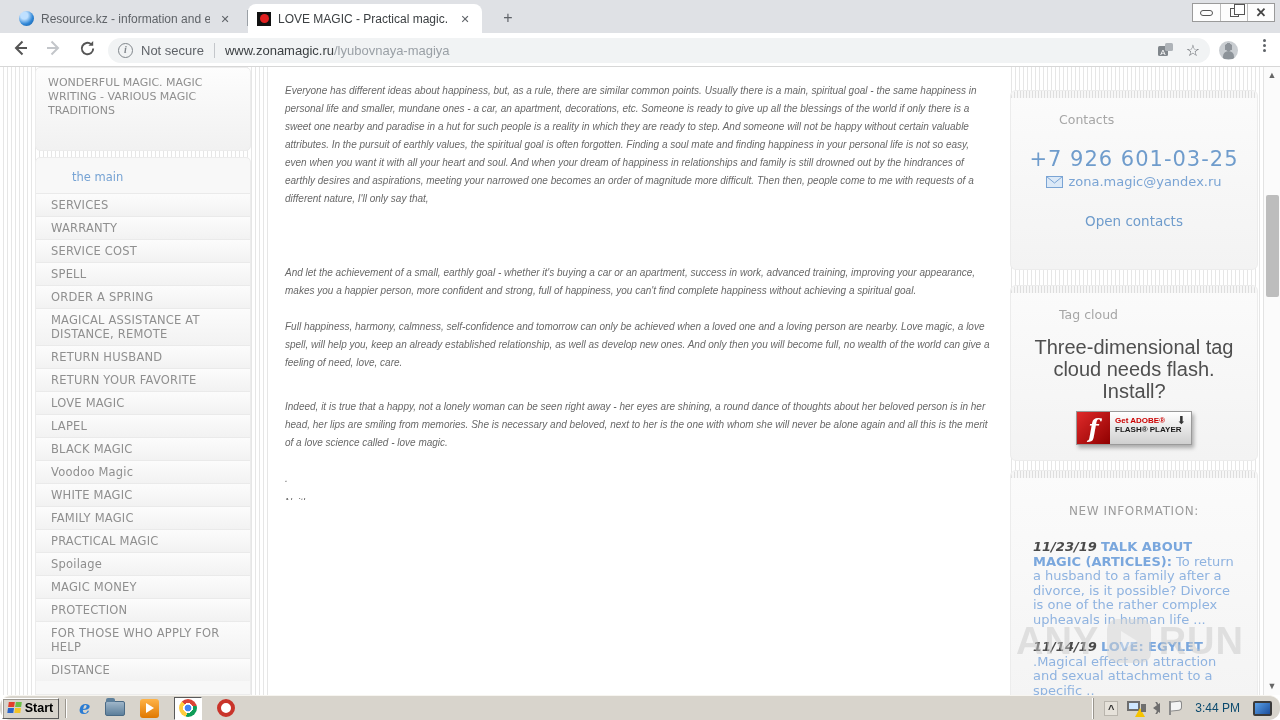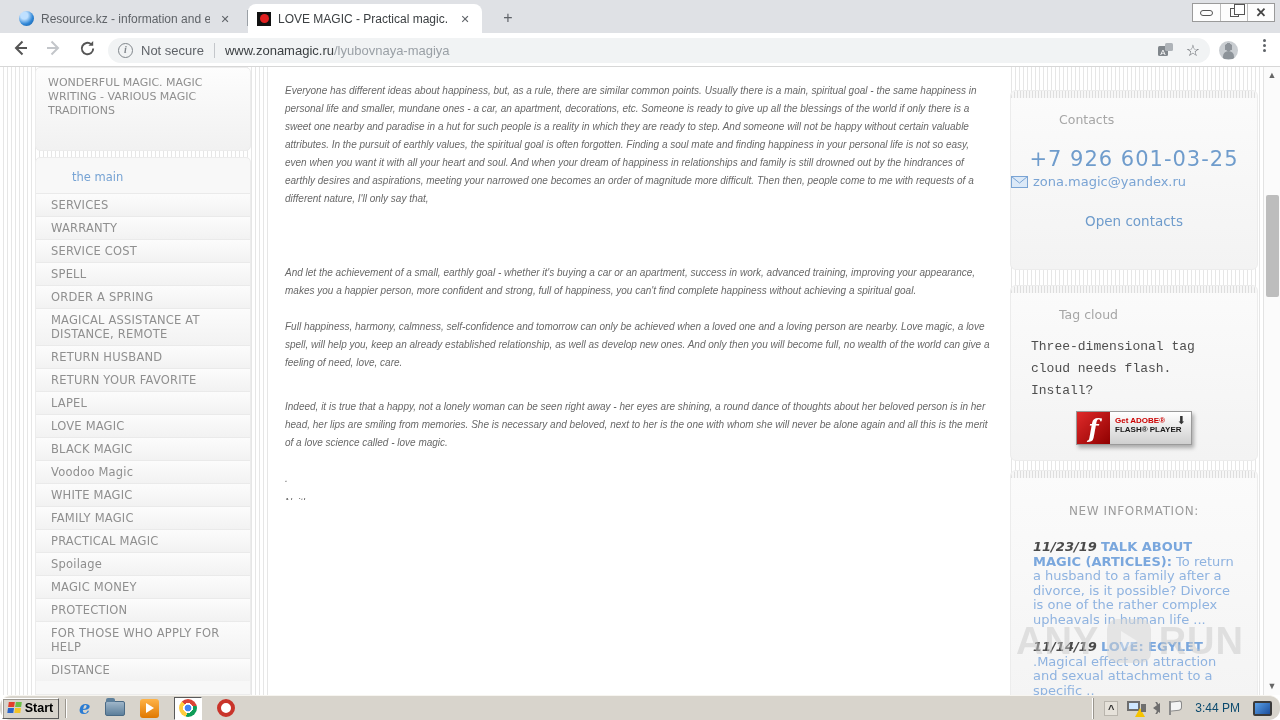--- a/index.html
+++ b/index.html
@@ -70,26 +70,26 @@
   .gap-lg { margin-top:56px; }
   .clip-line { height:6px; overflow:hidden; }
 
   
   .rb-box { position:absolute; left:1010px; width:248px; background:linear-gradient(#fbfbfb,#f3f3f3);
             border:1px solid #ececec; border-radius:6px; }
   .hatch { height:7px; background:repeating-linear-gradient(90deg,#dedede 0 1px,#f7f7f7 1px 3px); border-radius:6px 6px 0 0; }
   .rb-head { padding:14px 0 0 48px; color:#a6a6a6; font-size:12.5px; font-family:"DejaVu Sans",sans-serif; }
   .box-contacts { top:23px; height:180px; }
   .phone { text-align:center; color:#6f9ccc; font-size:21px; letter-spacing:1px; margin-top:20px; font-family:"DejaVu Sans",sans-serif; }
-  .email-row { display:flex; align-items:center; gap:5px; margin-top:3px;
+  .email-row { display:flex; align-items:center; justify-content:center; gap:5px; margin-top:3px;
                color:#7aa4d4; font-size:13px; font-family:"DejaVu Sans",sans-serif; }
   .open-contacts { text-align:center; margin-top:24px; color:#6f9ccc; font-size:13.5px; font-family:"DejaVu Sans",sans-serif; }
 
   .box-tagcloud { top:218px; height:176px; }
-  .tag-msg { margin-top:14px; padding:0 20px; color:#4f4f4f; font-size:13px; line-height:22px; font-family:Liberation Mono, monospace; }
+  .tag-msg { margin-top:14px; padding:0 20px; text-align:center; color:#4f4f4f; font-size:20px; line-height:22px; font-family:Liberation Sans, sans-serif; }
   .flash-badge { width:116px; height:34px; margin:9px auto 0; border:1px solid #9a9a9a; background:linear-gradient(#ffffff,#cfcfcf);
                  box-shadow:2px 3px 4px rgba(0,0,0,.3); display:flex; align-items:stretch; position:relative; }
   .flash-f { width:33px; background:linear-gradient(135deg,#e02a2a,#8f0000); color:#fff; font-family:"DejaVu Serif",serif;
              font-style:italic; font-weight:bold; font-size:24px; display:flex; align-items:center; justify-content:center; }
   .flash-txt { padding:4px 0 0 5px; line-height:9px; }
   .flash-l1 { color:#c00; font-size:8px; font-weight:bold; }
   .flash-l2 { color:#1a1a1a; font-size:8px; font-weight:bold; }
   .flash-arrow { position:absolute; right:5px; top:2px; color:#333; font-size:11px; }
 
   .box-news { top:403px; height:260px; }
@@ -239,22 +239,22 @@
   <div class="sb-box sb-menu">
     <div class="sb-head">the main</div>
     <div class="sb-item">SERVICES</div>
     <div class="sb-item">WARRANTY</div>
     <div class="sb-item">SERVICE COST</div>
     <div class="sb-item">SPELL</div>
     <div class="sb-item">ORDER A SPRING</div>
     <div class="sb-item">MAGICAL ASSISTANCE AT DISTANCE, REMOTE</div>
     <div class="sb-item">RETURN HUSBAND</div>
     <div class="sb-item">RETURN YOUR FAVORITE</div>
+    <div class="sb-item">LOVE MAGIC</div>
     <div class="sb-item">LAPEL</div>
-    <div class="sb-item">LOVE MAGIC</div>
     <div class="sb-item">BLACK MAGIC</div>
     <div class="sb-item">Voodoo Magic</div>
     <div class="sb-item">WHITE MAGIC</div>
     <div class="sb-item">FAMILY MAGIC</div>
     <div class="sb-item">PRACTICAL MAGIC</div>
     <div class="sb-item">Spoilage</div>
     <div class="sb-item">MAGIC MONEY</div>
     <div class="sb-item">PROTECTION</div>
     <div class="sb-item">FOR THOSE WHO APPLY FOR HELP</div>
     <div class="sb-item">DISTANCE</div>

